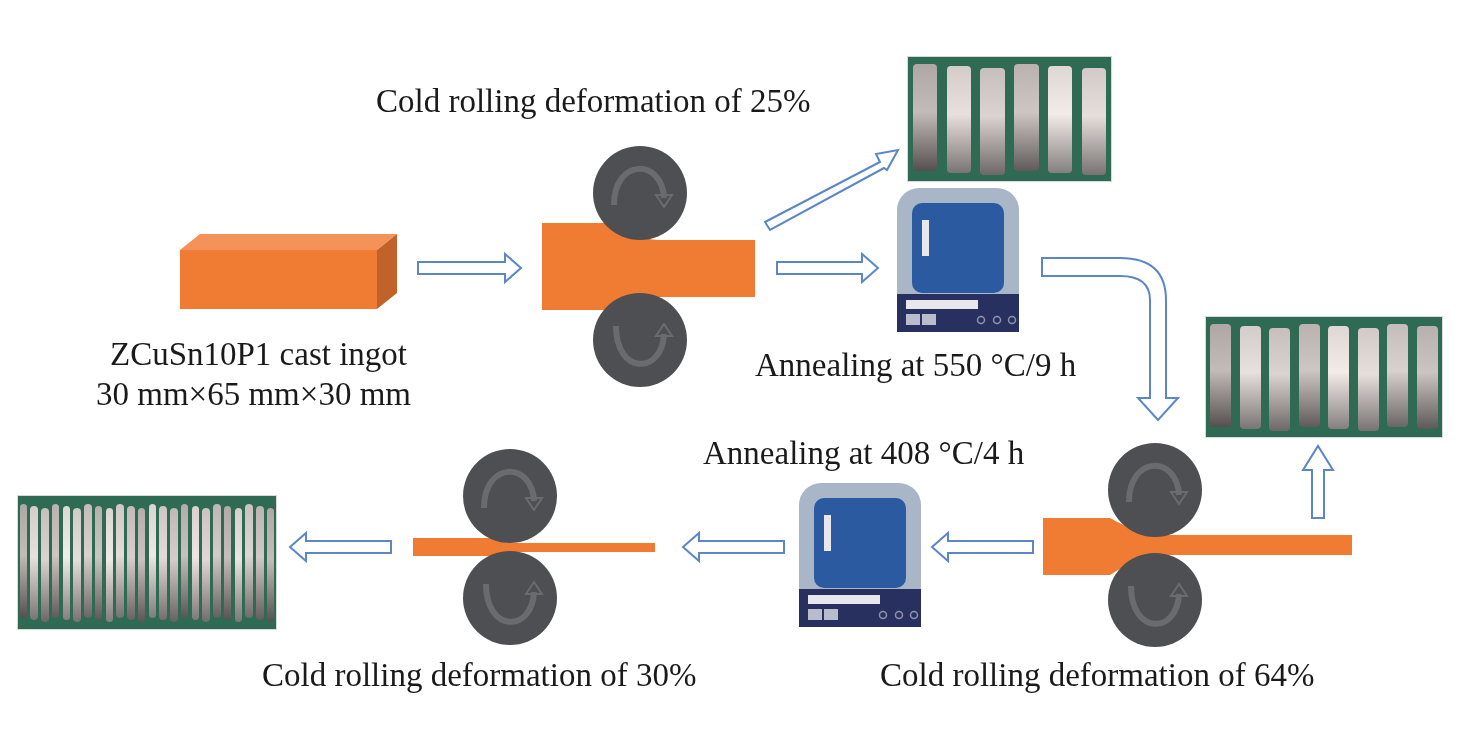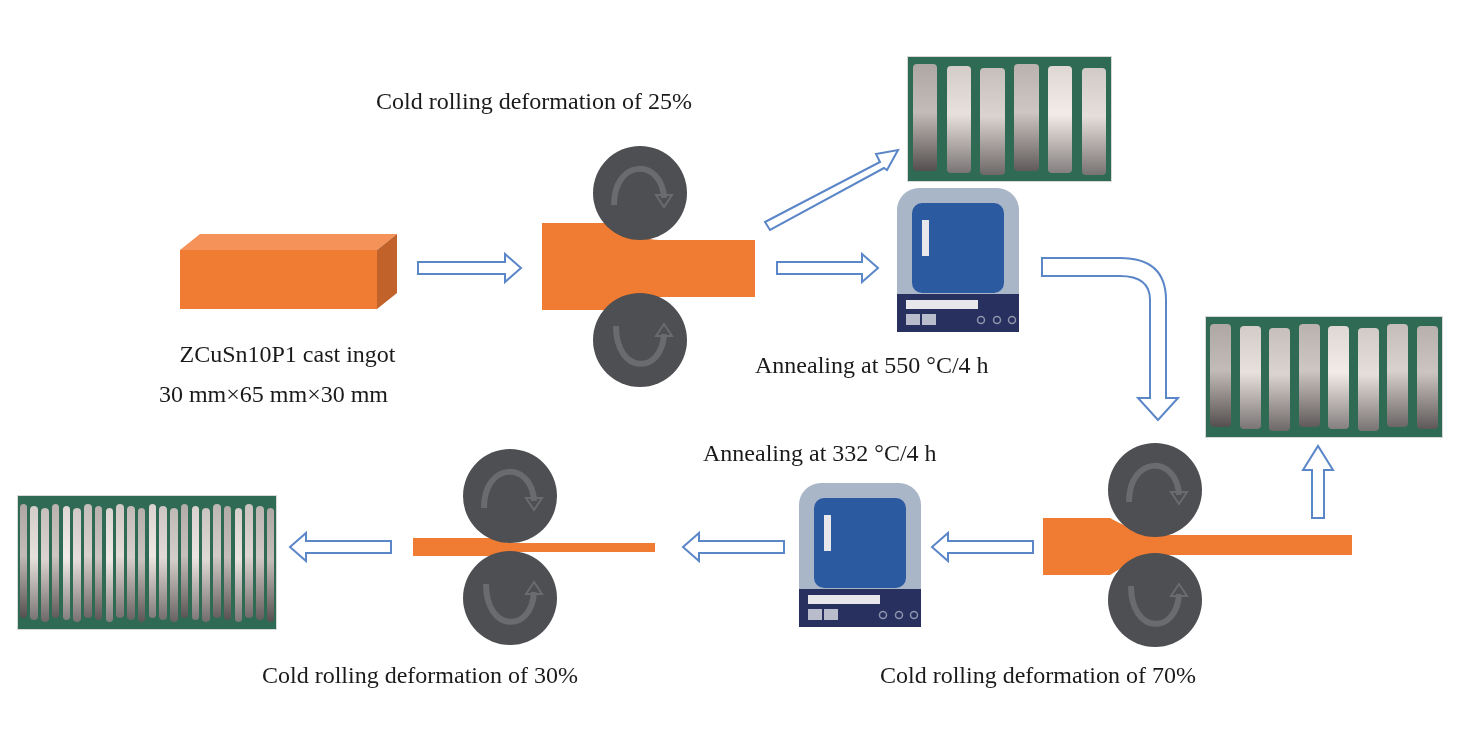--- a/index.html
+++ b/index.html
@@ -1,18 +1,18 @@
 <!DOCTYPE html>
 <html><head>
 <meta charset="utf-8">
 <style>
   html, body { margin:0; padding:0; background:#ffffff; }
   body { width:1459px; height:729px; position:relative; overflow:hidden; font-family:"Liberation Serif", serif; color:#1a1a1a; }
-  .lbl { position:absolute; font-size:24px; white-space:nowrap; line-height:38px; }
-  .center { text-align:center; }
+  .lbl { position:absolute; font-size:33px; white-space:nowrap; line-height:38px; }
+  .center { text-align:left; }
   svg.diagram { position:absolute; left:0; top:0; }
   .photo { position:absolute; overflow:hidden; background:#2f6a55; border:1px solid #d8d8d8; }
   .strip { position:absolute; border-radius:4px; }
 </style>
 </head>
 <body>
 
 <svg class="diagram" width="1459" height="729" viewBox="0 0 1459 729">
   <defs>
     <g id="roller-top">
@@ -125,16 +125,16 @@
     <div class="strip" style="left: 205.755px; top: 9.98px; width: 7.74px; height: 114.38px; background: linear-gradient(rgb(178, 170, 166) 0%, rgb(198, 190, 186) 45%, rgb(88, 83, 83) 100%);"></div>
     <div class="strip" style="left: 216.505px; top: 11.98px; width: 7.74px; height: 114.38px; background: linear-gradient(rgb(215, 207, 203) 0%, rgb(235, 227, 223) 45%, rgb(125, 120, 120) 100%);"></div>
     <div class="strip" style="left: 227.255px; top: 7.98px; width: 7.74px; height: 114.38px; background: linear-gradient(rgb(202, 194, 190) 0%, rgb(222, 214, 210) 45%, rgb(112, 107, 107) 100%);"></div>
     <div class="strip" style="left: 238.005px; top: 9.98px; width: 7.74px; height: 114.38px; background: linear-gradient(rgb(189, 181, 177) 0%, rgb(209, 201, 197) 45%, rgb(99, 94, 94) 100%);"></div>
     <div class="strip" style="left: 248.755px; top: 11.98px; width: 7.74px; height: 114.38px; background: linear-gradient(rgb(176, 168, 164) 0%, rgb(196, 188, 184) 45%, rgb(86, 81, 81) 100%);"></div>
   </div>
 
 <div class="lbl" style="left:376px;top:82px;">Cold rolling deformation of 25%</div>
 <div class="lbl center" style="left:110px;top:335px;width:355px;">ZCuSn10P1 cast ingot</div>
 <div class="lbl center" style="left:96px;top:375px;width:355px;">30 mm×65 mm×30 mm</div>
-<div class="lbl" style="left:755px;top:346px;">Annealing at 550 °C/4 h</div>
-<div class="lbl" style="left:703px;top:434px;">Annealing at 332 °C/4 h</div>
+<div class="lbl" style="left:755px;top:346px;">Annealing at 550 °C/9 h</div>
+<div class="lbl" style="left:703px;top:434px;">Annealing at 408 °C/4 h</div>
 <div class="lbl" style="left:262px;top:656px;">Cold rolling deformation of 30%</div>
-<div class="lbl" style="left:880px;top:656px;">Cold rolling deformation of 70%</div>
+<div class="lbl" style="left:880px;top:656px;">Cold rolling deformation of 64%</div>
 
 </body></html>

